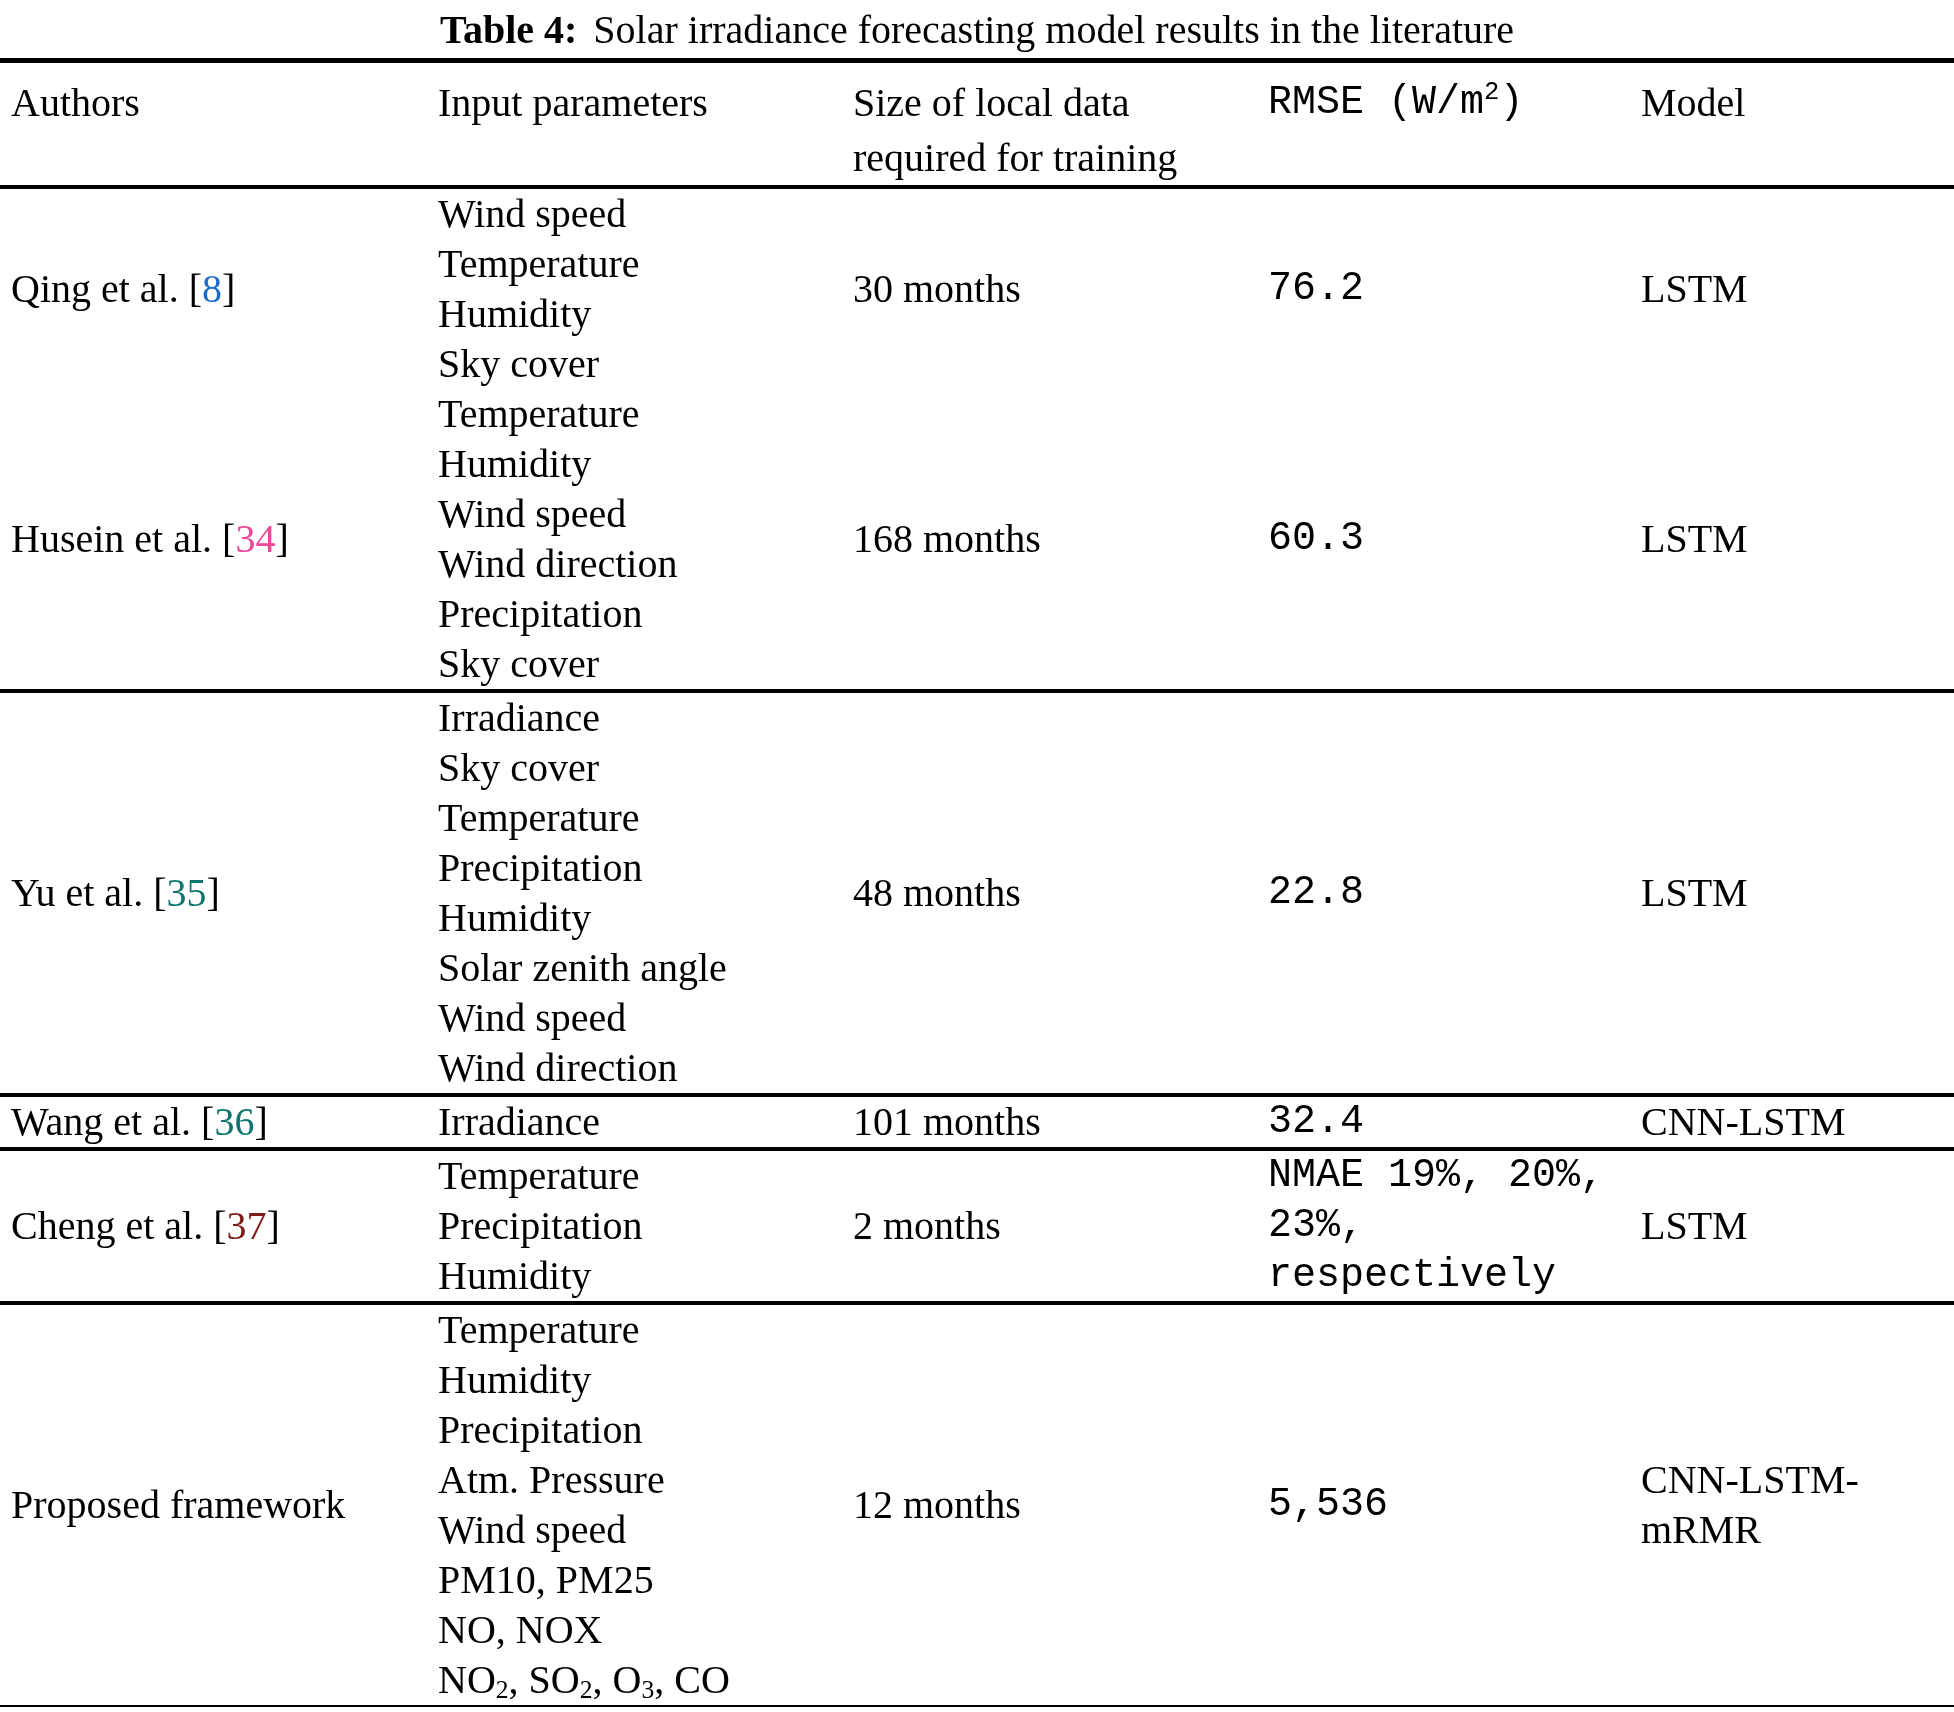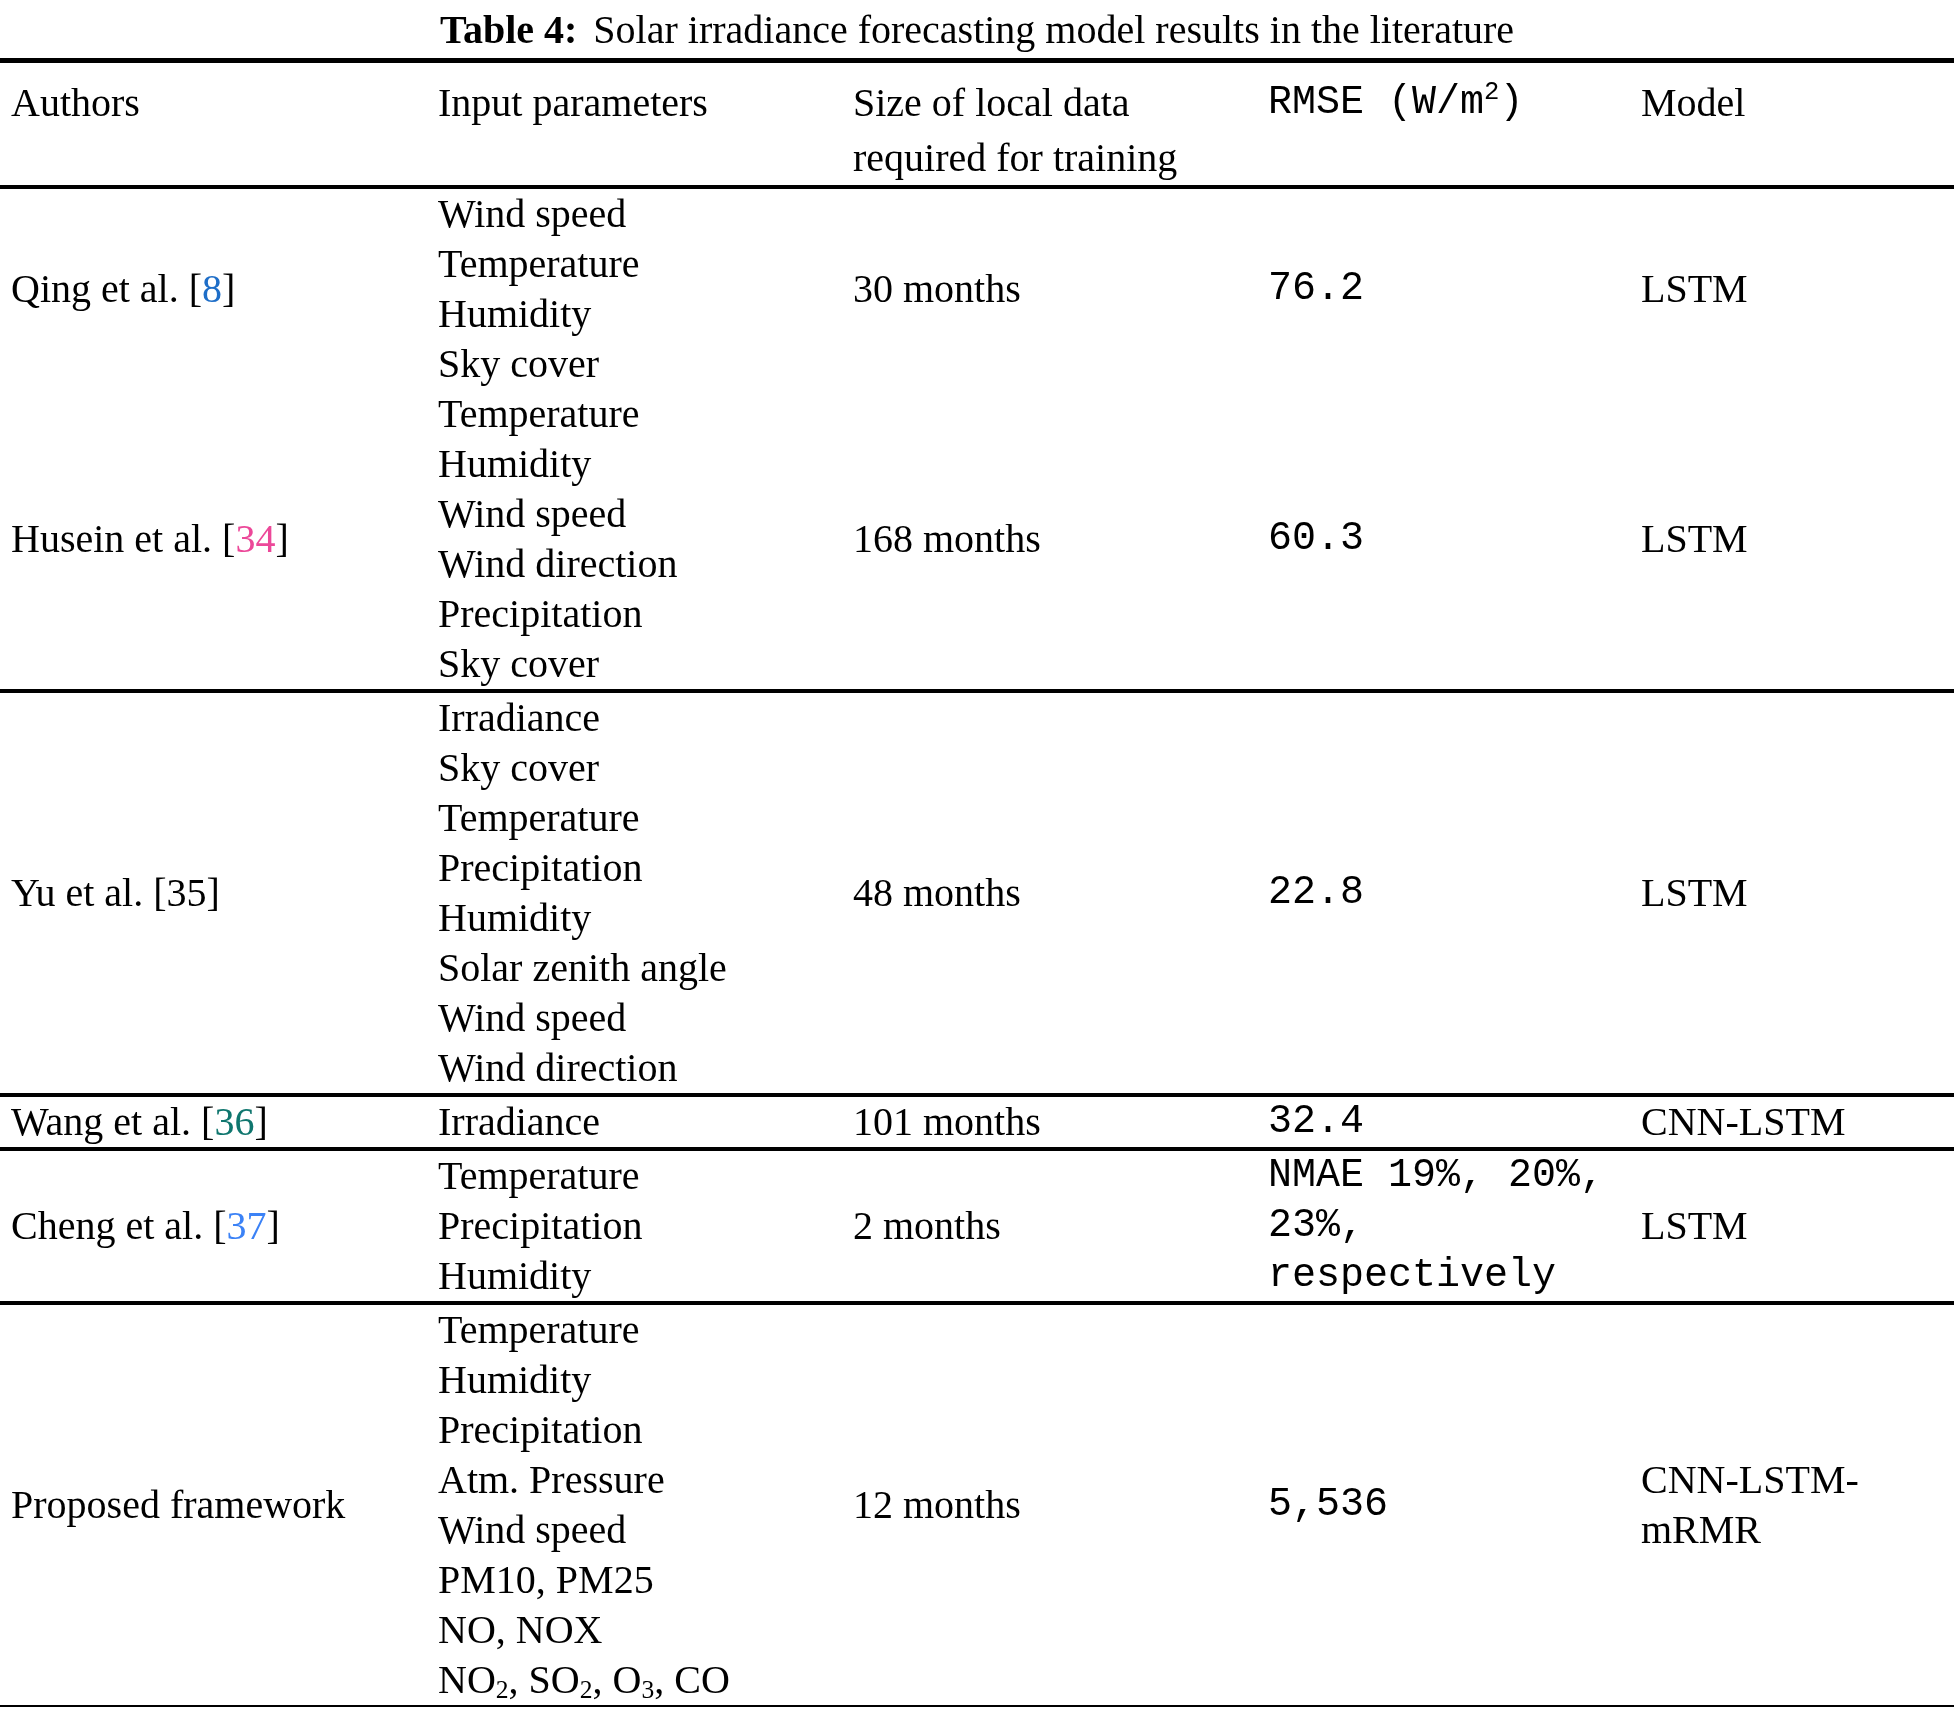--- a/index.html
+++ b/index.html
@@ -138,21 +138,21 @@
           <div class="pline">Wind direction</div>
           <div class="pline">Precipitation</div>
           <div class="pline">Sky cover</div>
         </td>
         <td class="c-size">168 months</td>
         <td class="c-rmse">60.3</td>
         <td class="c-model">LSTM</td>
       </tr>
 
       <tr class="r-yu ruled">
-        <td class="c-author"><span>Yu et al. </span><span>[</span><a class="cite" style="color: #000000;">35</a><span>]</span></td>
+        <td class="c-author"><span>Yu et al. </span><span>[</span><a class="cite" style="color: #0f766e;">35</a><span>]</span></td>
         <td class="c-params">
           <div class="pline">Irradiance</div>
           <div class="pline">Sky cover</div>
           <div class="pline">Temperature</div>
           <div class="pline">Precipitation</div>
           <div class="pline">Humidity</div>
           <div class="pline">Solar zenith angle</div>
           <div class="pline">Wind speed</div>
           <div class="pline">Wind direction</div>
         </td>
@@ -165,21 +165,21 @@
         <td class="c-author"><span>Wang et al. </span><span>[</span><a class="cite" style="color: #0f766e;">36</a><span>]</span></td>
         <td class="c-params">
           <div class="pline">Irradiance</div>
         </td>
         <td class="c-size">101 months</td>
         <td class="c-rmse">32.4</td>
         <td class="c-model">CNN-LSTM</td>
       </tr>
 
       <tr class="r-cheng ruled">
-        <td class="c-author"><span>Cheng et al. </span><span>[</span><a class="cite" style="color: #3b82f6;">37</a><span>]</span></td>
+        <td class="c-author"><span>Cheng et al. </span><span>[</span><a class="cite" style="color: #7f1d1d;">37</a><span>]</span></td>
         <td class="c-params">
           <div class="pline">Temperature</div>
           <div class="pline">Precipitation</div>
           <div class="pline">Humidity</div>
         </td>
         <td class="c-size">2 months</td>
         <td class="c-rmse">NMAE 19%, 20%, 23%, respectively</td>
         <td class="c-model">LSTM</td>
       </tr>
 

